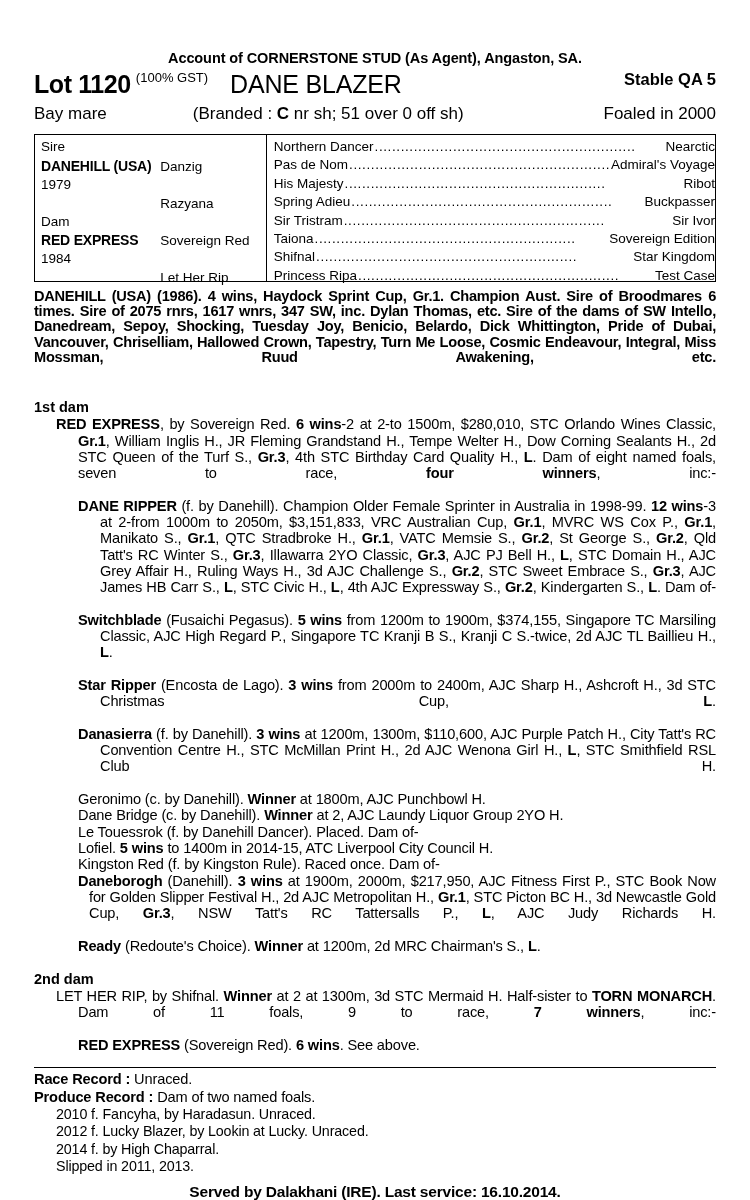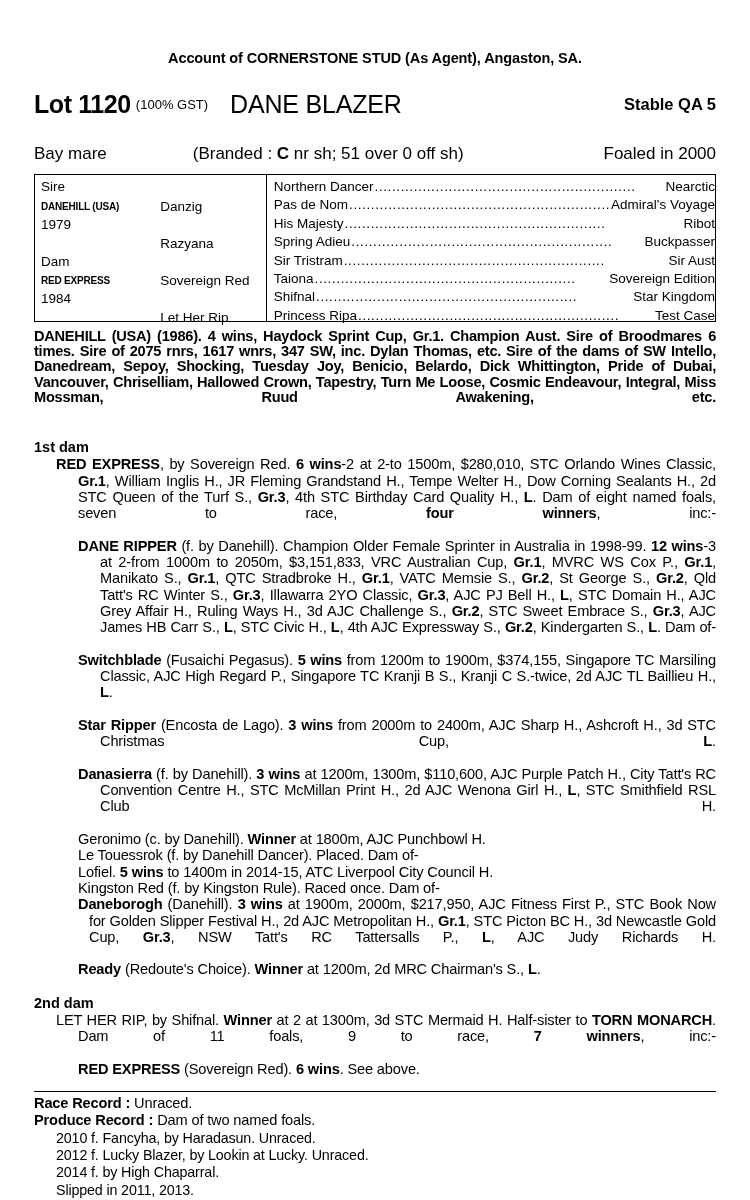--- a/index.html
+++ b/index.html
@@ -28,22 +28,22 @@
   .account-line {
     text-align: center;
     font-weight: bold;
     font-size: 14.5px;
     letter-spacing: -0.1px;
     margin-top: 50px;
     white-space: nowrap;
   }
   .lot-row {
     display: flex;
-    align-items: center;
-    margin-top: 24px;
+    align-items: flex-start;
+    margin-top: 4px;
     white-space: nowrap;
   }
   .lot-no {
     font-size: 25px;
     font-weight: bold;
     letter-spacing: -0.4px;
   }
   .gst {
     font-size: 13px;
     margin-left: 5px;
@@ -62,21 +62,21 @@
   .desc-row {
     display: flex;
     align-items: baseline;
     margin-top: 5px;
     font-size: 17px;
     white-space: nowrap;
   }
   .colour { }
   .branded { margin-left: 86px; }
   .brand-sym { font-weight: bold; }
-  .foaled { margin-left: auto; margin-top: 20px; }
+  .foaled { margin-left: auto; }
 
   
   .ped-table {
     margin-top: 10px;
     border: 1.5px solid #000;
     display: flex;
     height: 148px;
     box-sizing: border-box;
     font-size: 13.5px;
     justify-content: space-between;
@@ -87,21 +87,21 @@
     position: relative;
   }
   .ped-col.c1 { width: 180px; }
   .ped-col.c2 { width: 168px; margin-top: 20px; }
   .ped-col.c3 {
     flex: 1;
     border-left: 1.5px solid #000;
     padding-left: 7px;
   }
   .ped-line { line-height: 18.5px; white-space: nowrap; }
-  .ped-line.b { font-weight: bold; font-size: 10px; line-height: 19px; letter-spacing: -0.2px;}
+  .ped-line.b { font-weight: bold; font-size: 14px; line-height: 19px; letter-spacing: -0.2px;}
   .ped-gap { height: 18.5px; }
   .ped3-line {
     line-height: 18.4px;
     white-space: nowrap;
     display: flex;
     align-items: baseline;
   }
   .ped3-line .lft { }
   .ped3-line .dots {
     flex: 1;
@@ -229,21 +229,21 @@
           <span class="rgt">Ribot</span>
         </div>
         <div class="ped3-line">
           <span class="lft">Spring Adieu</span>
           <span class="dots">............................................................</span>
           <span class="rgt">Buckpasser</span>
         </div>
         <div class="ped3-line">
           <span class="lft">Sir Tristram</span>
           <span class="dots">............................................................</span>
-          <span class="rgt">Sir Aust</span>
+          <span class="rgt">Sir Ivor</span>
         </div>
         <div class="ped3-line">
           <span class="lft">Taiona</span>
           <span class="dots">............................................................</span>
           <span class="rgt">Sovereign Edition</span>
         </div>
         <div class="ped3-line">
           <span class="lft">Shifnal</span>
           <span class="dots">............................................................</span>
           <span class="rgt">Star Kingdom</span>
@@ -259,20 +259,21 @@
   <div class="sire-para">DANEHILL (USA) (1986). 4 wins, Haydock Sprint Cup, Gr.1. Champion Aust. Sire of Broodmares 6 times. Sire of 2075 rnrs, 1617 wnrs, 347 SW, inc. Dylan Thomas, etc. Sire of the dams of SW Intello, Danedream, Sepoy, Shocking, Tuesday Joy, Benicio, Belardo, Dick Whittington, Pride of Dubai, Vancouver, Chriselliam, Hallowed Crown, Tapestry, Turn Me Loose, Cosmic Endeavour, Integral, Miss Mossman, Ruud Awakening, etc.</div>
 
   <div class="sec-head">1st dam</div>
   <div id="first-dam-entries">
       <div class="entry i1"><b>RED  EXPRESS</b>, by Sovereign Red. <b>6  wins</b>-2 at 2-to 1500m, $280,010, STC Orlando Wines Classic, <b>Gr.1</b>, William Inglis H., JR Fleming Grandstand H., Tempe Welter H., Dow Corning Sealants H., 2d STC Queen of the Turf S., <b>Gr.3</b>, 4th STC Birthday Card Quality H., <b>L</b>. Dam of eight named foals, seven to race, <b>four winners</b>, inc:-</div>
       <div class="entry i2"><b>DANE RIPPER</b> (f. by Danehill). Champion Older Female Sprinter in Australia in 1998-99. <b>12  wins</b>-3 at 2-from 1000m to 2050m, $3,151,833, VRC Australian Cup, <b>Gr.1</b>, MVRC WS Cox P., <b>Gr.1</b>, Manikato S., <b>Gr.1</b>, QTC Stradbroke H., <b>Gr.1</b>, VATC Memsie S., <b>Gr.2</b>, St George S., <b>Gr.2</b>, Qld Tatt's RC Winter S., <b>Gr.3</b>, Illawarra 2YO Classic, <b>Gr.3</b>, AJC PJ Bell H., <b>L</b>, STC Domain H., AJC Grey Affair H., Ruling Ways H., 3d AJC Challenge S., <b>Gr.2</b>, STC Sweet Embrace S., <b>Gr.3</b>, AJC James HB Carr S., <b>L</b>, STC Civic H., <b>L</b>, 4th AJC Expressway S., <b>Gr.2</b>, Kindergarten S., <b>L</b>. Dam of-</div>
       <div class="entry i2"><b>Switchblade</b> (Fusaichi Pegasus). <b>5  wins</b> from 1200m to 1900m, $374,155, Singapore TC Marsiling Classic, AJC High Regard P., Singapore TC Kranji B S., Kranji C S.-twice, 2d AJC TL Baillieu H., <b>L</b>.</div>
       <div class="entry i2"><b>Star  Ripper</b> (Encosta de Lago). <b>3  wins</b> from 2000m to 2400m, AJC Sharp H., Ashcroft H., 3d STC Christmas Cup, <b>L</b>.</div>
       <div class="entry i2"><b>Danasierra</b> (f. by Danehill). <b>3  wins</b> at 1200m, 1300m, $110,600, AJC Purple Patch H., City Tatt's RC Convention Centre H., STC McMillan Print H., 2d AJC Wenona Girl H., <b>L</b>, STC Smithfield RSL Club H.</div>
       <div class="entry i2 nojust">Geronimo (c. by Danehill). <b>Winner</b> at 1800m, AJC Punchbowl H.</div>
+      <div class="entry i2 nojust">Dane Bridge (c. by Danehill). <b>Winner</b> at 2, AJC Laundy Liquor Group 2YO H.</div>
       <div class="entry i2 nojust">Le Touessrok (f. by Danehill Dancer). Placed. Dam of-</div>
       <div class="entry i2b nojust">Lofiel. <b>5 wins</b> to 1400m in 2014-15, ATC Liverpool City Council H.</div>
       <div class="entry i2 nojust">Kingston Red (f. by Kingston Rule). Raced once. Dam of-</div>
       <div class="entry i2b"><b>Daneborogh</b> (Danehill). <b>3  wins</b> at 1900m, 2000m, $217,950, AJC Fitness First P., STC Book Now for Golden Slipper Festival H., 2d AJC Metropolitan H., <b>Gr.1</b>, STC Picton BC H., 3d Newcastle Gold Cup, <b>Gr.3</b>, NSW Tatt's RC Tattersalls P., <b>L</b>, AJC Judy Richards H.</div>
       <div class="entry i2b nojust"><b>Ready</b> (Redoute's Choice). <b>Winner</b> at 1200m, 2d MRC Chairman's S., <b>L</b>.</div>
     </div>
 
   <div class="sec-head tight">2nd dam</div>
   <div id="second-dam-entries">
       <div class="entry i1">LET HER RIP, by Shifnal. <b>Winner</b> at 2 at 1300m, 3d STC Mermaid H. Half-sister to <b>TORN MONARCH</b>. Dam of 11 foals, 9 to race, <b>7 winners</b>, inc:-</div>

